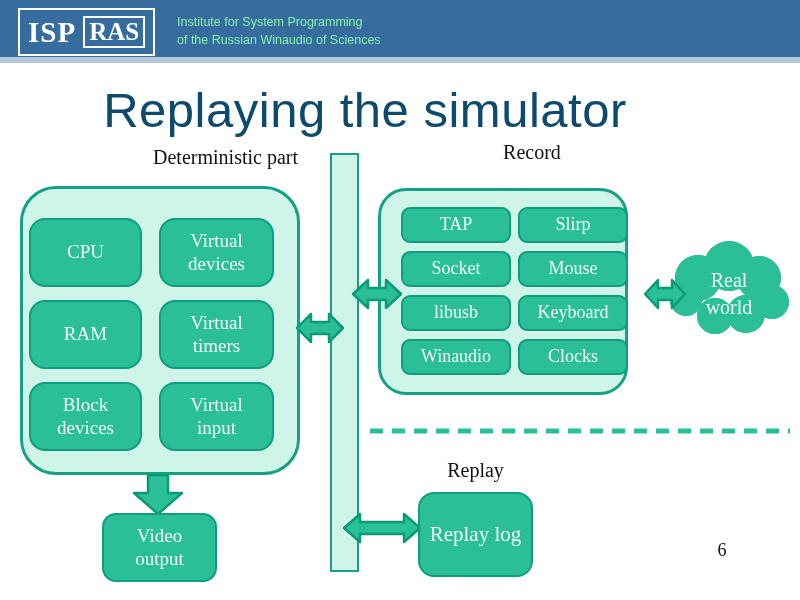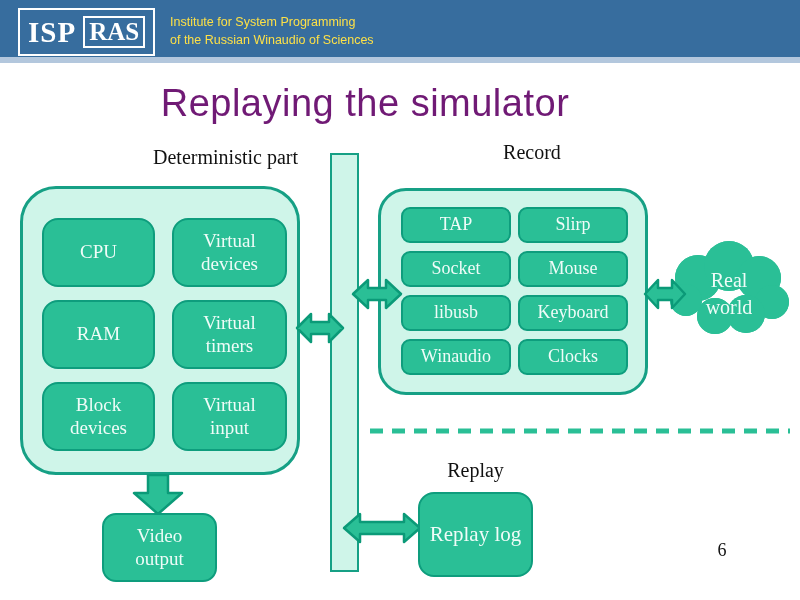--- a/index.html
+++ b/index.html
@@ -16,48 +16,48 @@
   }
   .logo-isp{
     color:#ffffff;font-family:"Liberation Serif",serif;font-weight:bold;
     font-size:29px;letter-spacing:1px;line-height:1;
   }
   .logo-ras{
     color:#ffffff;font-family:"Liberation Serif",serif;font-weight:bold;
     font-size:25px;line-height:1;border:2px solid #ffffff;padding:1px 4px 2px 4px;
   }
   .org{
-    position:absolute;left:170px;top:13px;color:#fde047;
+    position:absolute;left:177px;top:13px;color:#86efac;
     font-family:"Liberation Sans",sans-serif;font-size:12.5px;line-height:1.45;
   }
   
   .title{
     position:absolute;left:0;top:82px;width:730px;margin:0;text-align:center;
-    font-family:"Liberation Sans",sans-serif;font-weight:400;font-size:38px;
-    color:#701a75;letter-spacing:0.5px;
+    font-family:"Liberation Sans",sans-serif;font-weight:400;font-size:49px;
+    color:#0c4a6e;letter-spacing:0.5px;
   }
   
   .sec-label{
     position:absolute;text-align:center;color:#111111;font-size:20px;
     font-family:"Liberation Serif",serif;
   }
   .lbl-det{left:18px;top:146px;width:280px;text-align:right;}
   .lbl-rec{left:378px;top:141px;width:308px;}
   .lbl-replay{left:418px;top:459px;width:115px;}
   
   .container{
     position:absolute;box-sizing:border-box;background:#cff5e9;border:3px solid #16a085;
   }
   .det-container{
     left:20px;top:186px;width:280px;height:289px;border-radius:36px;
     display:grid;grid-template-columns:113px 115px;grid-template-rows:repeat(3,69px);
-    column-gap:17px;row-gap:13px;padding:29px 0 0 19px;
+    column-gap:17px;row-gap:13px;padding:29px 0 0 6px;
   }
   .rec-container{
-    left:378px;top:188px;width:270px;height:207px;border-radius:28px;
+    left:378px;top:188px;width:250px;height:207px;border-radius:28px;
     display:grid;grid-template-columns:110px 110px;grid-template-rows:repeat(4,36px);
     column-gap:7px;row-gap:8px;padding:16px 0 0 20px;
   }
   .vbar{
     position:absolute;left:330px;top:153px;width:29px;height:419px;box-sizing:border-box;
     background:#cff5e9;border:2px solid #16a085;
   }
   
   .gbox{
     box-sizing:border-box;background:#2abf96;border:2px solid #0e9d7d;

